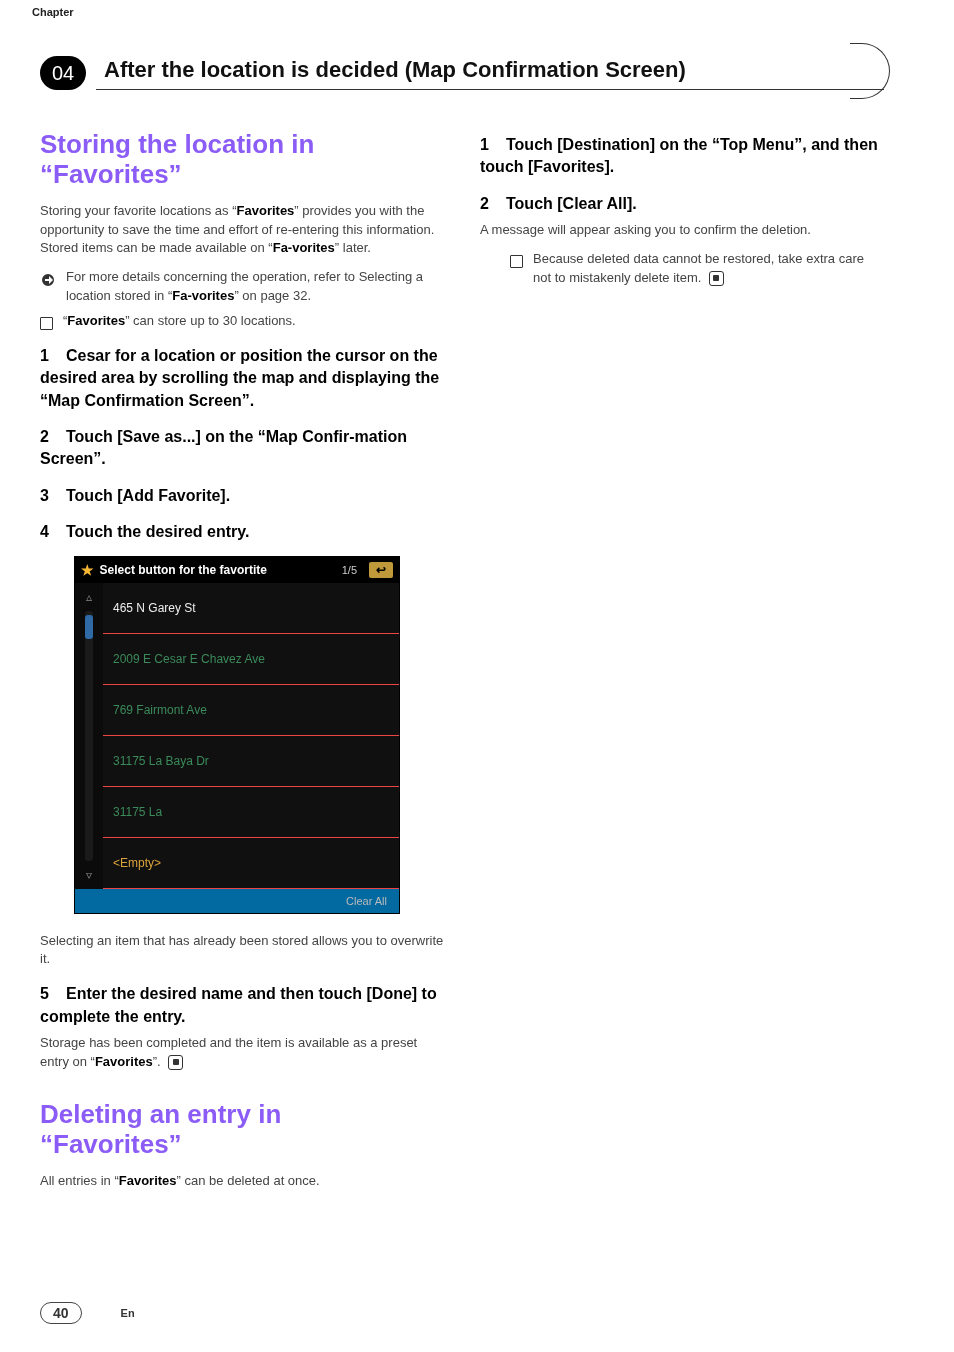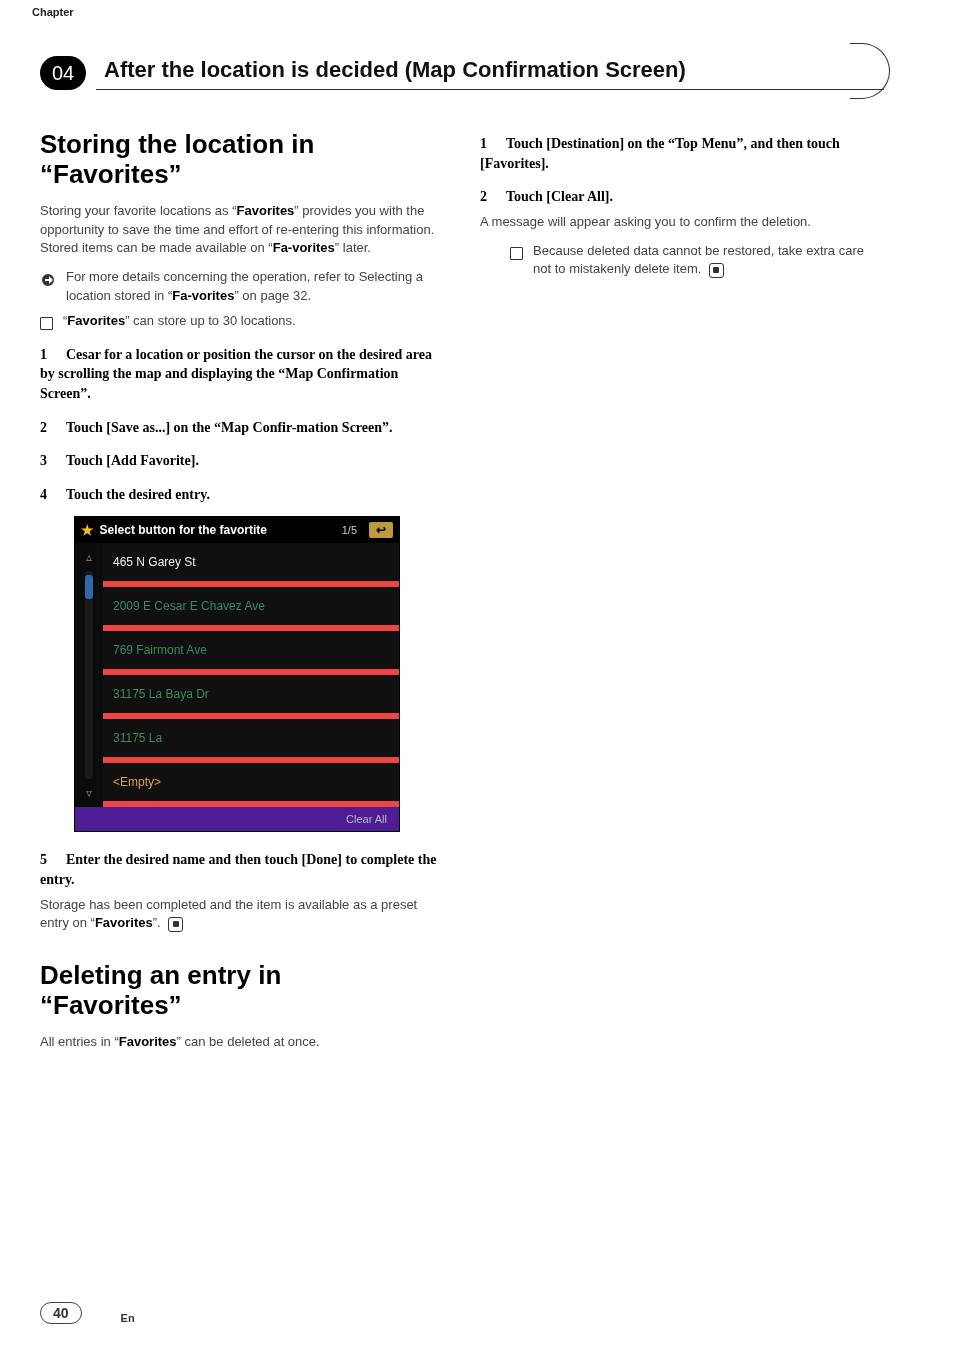--- a/index.html
+++ b/index.html
@@ -60,21 +60,21 @@
   .cols {
     display:flex;
     gap:36px;
   }
   .col { flex:1; min-width:0; }
   h2.section {
     font-size:26px;
     font-weight:900;
     line-height:1.15;
     margin-bottom:12px;
-    color:#000000;
+    color:#8b5cf6;
   }
   p.body, .body {
     font-size:13px;
     line-height:1.45;
     color:#444;
     margin-bottom:10px;
     font-weight:300;
   }
   .bold { font-weight:700; color:#000; }
   .bullet-row {
@@ -88,26 +88,25 @@
   }
   .glyph-arrow svg { width:16px;height:16px; }
   .glyph-square {
     width:13px;height:13px;flex:0 0 auto;margin-top:5px;
     border:1.5px solid #333;border-radius:1px;
     display:flex;align-items:center;justify-content:center;
   }
   .glyph-square.empty {}
   .italic { }
   .step-line {
-    font-size:14px;
+    font-size:16px;
     font-weight:700;
     color:#000;
     line-height:1.4;
     margin:14px 0 6px 0;
-    font-family:Liberation Serif, serif;
   }
   .step-line .num { display:inline-block; width:26px; }
   .screenshot {
     width:326px;
     margin:12px 0 18px 34px;
     border:1px solid #000;
     background:#000;
     font-size:12px;
     color:#ddd;
   }
@@ -140,46 +139,46 @@
     width:16px;height:16px;color:#888;display:flex;align-items:center;justify-content:center;
   }
   .ss-scroll .track {
     width:8px;flex:1;background:#1a1a1a;border-radius:3px;margin:6px 0;position:relative;
   }
   .ss-scroll .thumb {
     position:absolute;top:4px;left:0;width:8px;height:24px;background:#2f6aa6;border-radius:3px;
   }
   .ss-list { flex:1; }
   .ss-row {
-    padding:12px 10px;
-    border-bottom:6px solid #ef4444;
+    padding:18px 10px;
+    border-bottom:1px solid #ef4444;
     color:#3a8a5a;
     font-size:12px;
   }
   .ss-row.first { color:#eee; }
   .ss-row.empty { color:#d9a23a; }
   .ss-footer {
     text-align:right;
     color:#bbb;
     font-size:11px;
     padding:6px 12px;
-    background:#4c1d95;
+    background:#0369a1;
   }
   .end-square {
     display:inline-flex;align-items:center;justify-content:center;
     width:15px;height:15px;border:1.2px solid #333;border-radius:3px;
     vertical-align:middle;margin-left:4px;
   }
   .end-square .dot {
     width:6px;height:6px;background:#333;border-radius:1px;
   }
   .page-num {
     position:absolute;
     bottom:28px;left:40px;
-    display:flex;align-items:flex-end;gap:8px;
+    display:flex;align-items:center;gap:8px;
   }
   .page-num .oval {
     border:1.2px solid #444;border-radius:14px;
     padding:2px 12px;font-size:14px;font-weight:700;color:#333;
   }
   .page-num .en { font-size:11px;font-weight:700;color:#333;padding-left:31px; }
   .indent { margin-left:30px; }
 </style>
 </head>
 <body>
@@ -255,20 +254,21 @@
           <div class="ss-row">2009 E Cesar E Chavez Ave</div>
           <div class="ss-row">769 Fairmont Ave</div>
           <div class="ss-row">31175 La Baya Dr</div>
           <div class="ss-row">31175 La</div>
           <div class="ss-row empty">&lt;Empty&gt;</div>
         </div>
       </div>
       <div class="ss-footer">Clear All</div>
     </div>
 
+    <p class="body">Selecting an item that has already been stored allows you to overwrite it.</p>
 
     <p class="step-line"><span class="num">5</span><span>Enter the desired name and then touch [Done] to complete the entry.</span></p>
     <p class="body">
       <span>Storage has been completed and the item is available as a preset entry on “</span><span class="bold">Favorites</span><span>”.</span>
       <span class="end-square">
           <span class="dot"></span>
         </span>
     </p>
 
     <h2 class="section" style="margin-top:28px">

